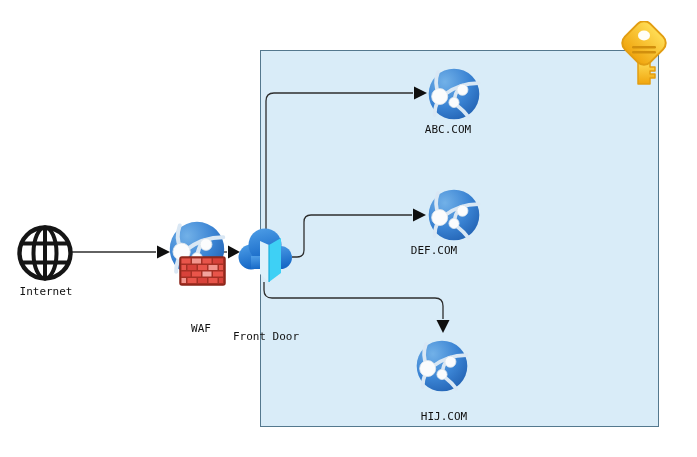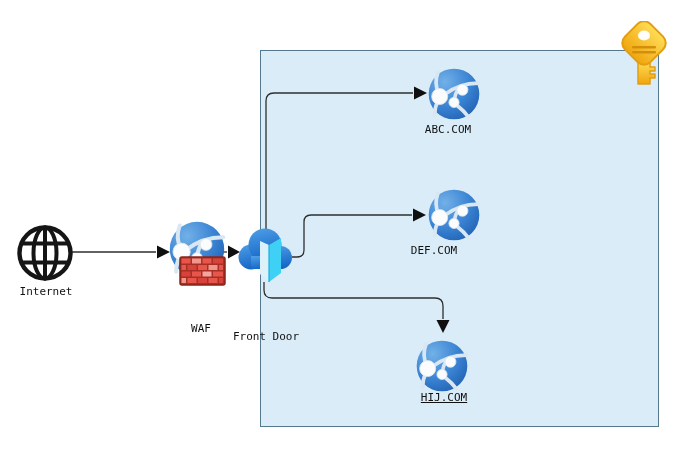--- a/index.html
+++ b/index.html
@@ -189,21 +189,21 @@
         <path d="M20,33 Q38,19 61,19"></path>
         <path d="M38,24 Q33,32 32,40"></path>
         <path d="M13,40 Q9,48 9,57"></path>
         <path d="M35,45 Q44,52 49,59"></path>
       </g>
       <circle cx="15" cy="35" r="9.5" fill="#fbfcfd" stroke="#dde5ec" stroke-width="1"></circle>
       <circle cx="42" cy="27" r="6.5" fill="#fbfcfd" stroke="#dde5ec" stroke-width="1"></circle>
       <circle cx="32" cy="42" r="6" fill="#fbfcfd" stroke="#dde5ec" stroke-width="1"></circle>
     </svg>
   </div>
-  <div class="node-label" style="left:444px;top:391px;text-decoration:underline;">HIJ.COM</div>
+  <div class="node-label" style="left:444px;top:410px;">HIJ.COM</div>
 
   <div class="icon-wrap" id="key-wrap" style="left:617px;top:21px;">
     <svg width="54" height="66" viewBox="0 0 54 66">
       <defs>
         <linearGradient id="gkey" x1="0" y1="0" x2="0" y2="1">
           <stop offset="0" stop-color="#ffdd55"></stop>
           <stop offset="1" stop-color="#f0a50e"></stop>
         </linearGradient>
       </defs>
       <path d="M21,40 H33 V46 H38 V50 H33 V53 H38 V57 H33 V63 H21 Z" fill="url(#gkey)" stroke="#e29d12" stroke-width="1.5" stroke-linejoin="round"></path>

